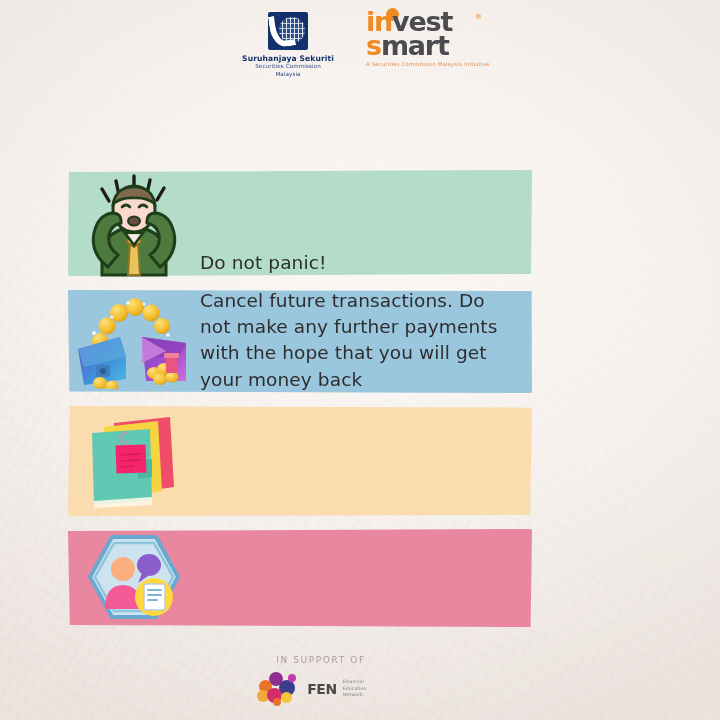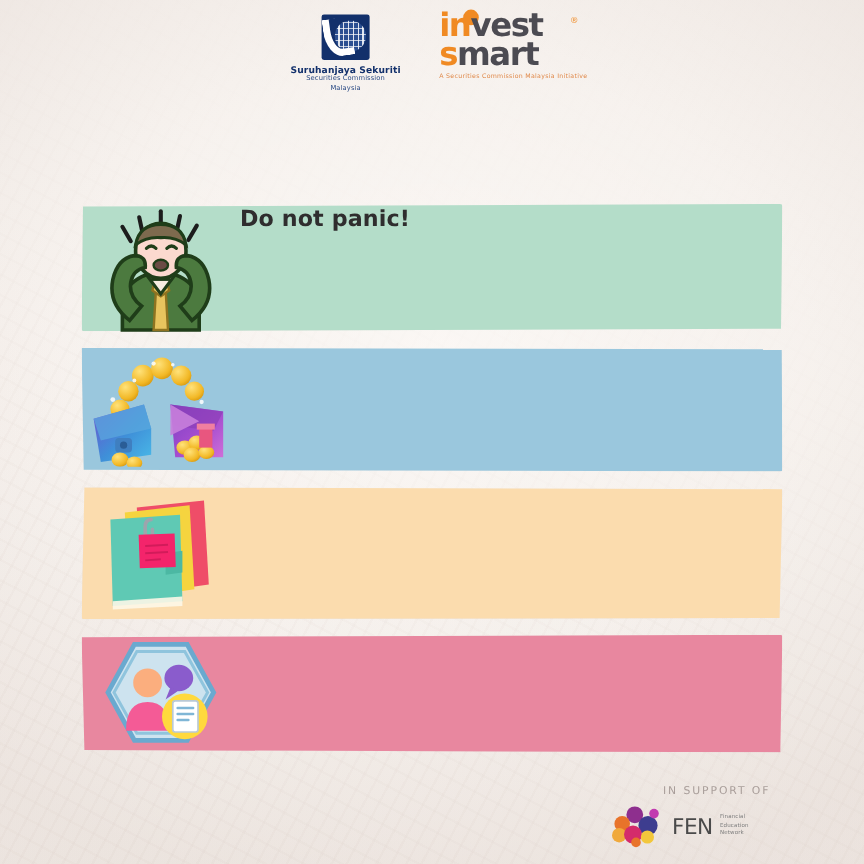--- a/index.html
+++ b/index.html
@@ -198,25 +198,24 @@
   .rows {
     position: absolute;
     top: 170px;
     left: 0;
     width: 720px;
     z-index: 5;
   }
 
   .row {
     position: relative;
-    width: 584px;
+    width: 464px;
     margin: 0 0 13px 68px;
     display: flex;
-    align-items: flex-start;
-    font-weight: bold;
+    align-items: flex-end;
   }
   .row-band {
     position: absolute;
     inset: 0;
     border-radius: 2px;
     box-shadow: 0 1px 2px rgba(120,100,95,0.10);
   }
   
   .row:nth-child(1) .row-band { clip-path: polygon(0.2% 2%, 100% 0%, 99.8% 98%, 0% 100%); }
   .row:nth-child(2) .row-band { clip-path: polygon(0% 1%, 99.9% 2%, 100% 100%, 0.3% 98.5%); }
@@ -262,21 +261,21 @@
   .icon-report { width: 112px; height: 94px; position: relative; }
 
   
   .footer {
     position: absolute;
     bottom: 14px;
     left: 0;
     width: 642px;
     display: flex;
     flex-direction: column;
-    align-items: flex-end;
+    align-items: center;
     z-index: 5;
   }
   .footer-label {
     font-size: 9px;
     letter-spacing: 1.6px;
     color: #a99e9a;
     margin-bottom: 7px;
   }
   .fen-logo {
     display: flex;
@@ -287,22 +286,22 @@
     position: relative;
     width: 44px;
     height: 34px;
   }
   .fen-bubbles span {
     position: absolute;
     border-radius: 50%;
     display: block;
   }
   .fen-word {
-    font-size: 18px;
-    font-weight: normal;
+    font-size: 14px;
+    font-weight: bold;
     letter-spacing: -0.4px;
     color: #4a4a4a;
   }
   .fen-sub {
     font-size: 4.6px;
     line-height: 1.5;
     color: #7d7d7d;
     max-width: 42px;
     letter-spacing: 0.1px;
   }
@@ -431,20 +430,21 @@
             <ellipse cx="86" cy="86" rx="7" ry="6" fill="url(#coinG)"></ellipse>
             <ellipse cx="98" cy="84" rx="6.5" ry="5.5" fill="url(#coinG)"></ellipse>
             <rect x="92" y="62" width="11" height="18" fill="#e8567f"></rect>
             <rect x="90" y="60" width="15" height="5" fill="#f07fa0"></rect>
           </g>
 
           <ellipse cx="26" cy="90" rx="7" ry="6" fill="url(#coinG)"></ellipse>
           <ellipse cx="38" cy="93" rx="6.5" ry="5.5" fill="url(#coinG)"></ellipse>
         </svg>
       </div>
+      <div class="row-text">Cancel future transactions.  Do not make any further payments with the hope that you will get your money back</div>
     </div>
 
     <div class="row row-3">
       <div class="row-band" style="background:#fbdcae"></div>
       <div class="row-icon">
         <svg class="icon-folders" viewBox="0 0 112 104" xmlns="http://www.w3.org/2000/svg">
 
           <path d="M36 14 L92 8 L96 78 L40 86 Z" fill="#ef4d68"></path>
 
           <path d="M26 18 L80 12 L84 82 L30 90 Z" fill="#f5d43f"></path>

